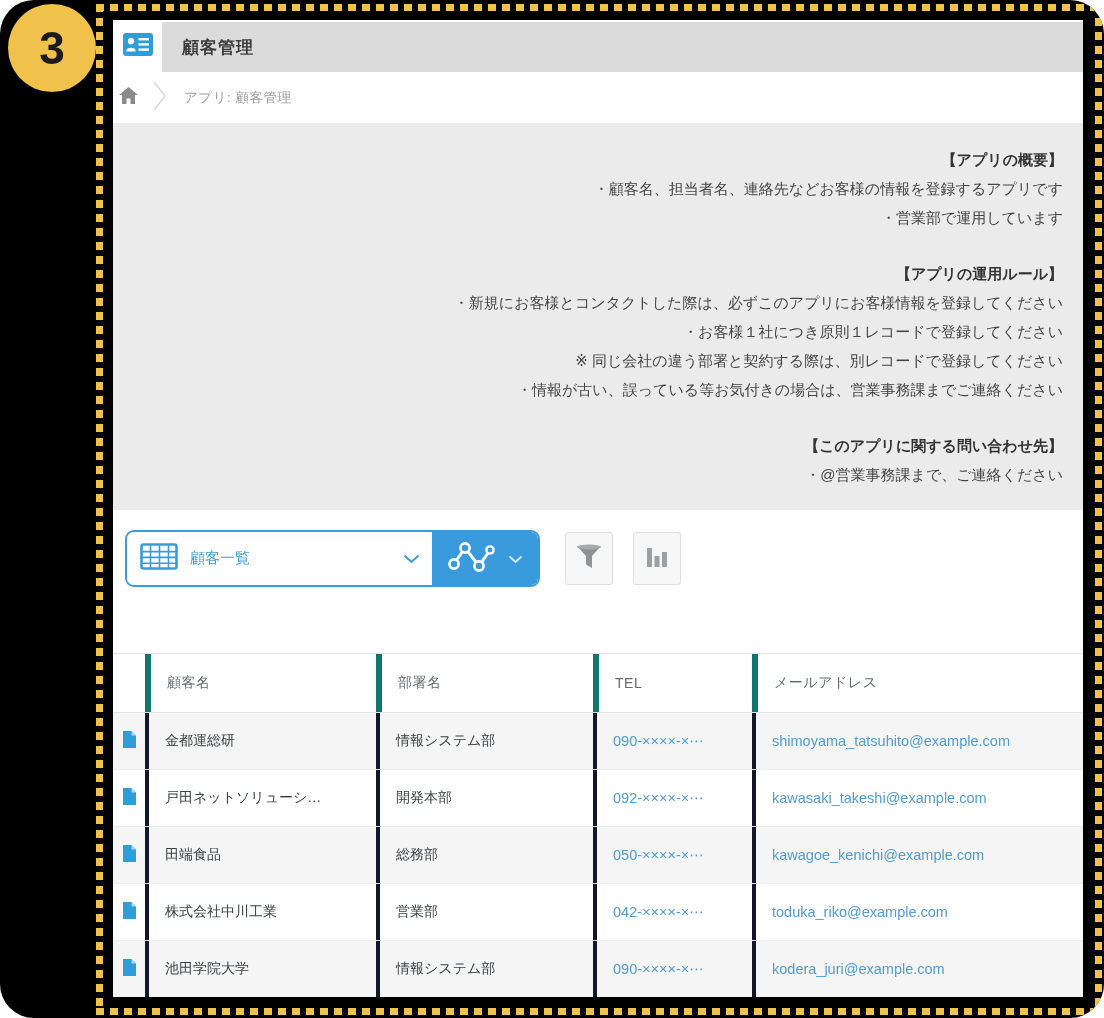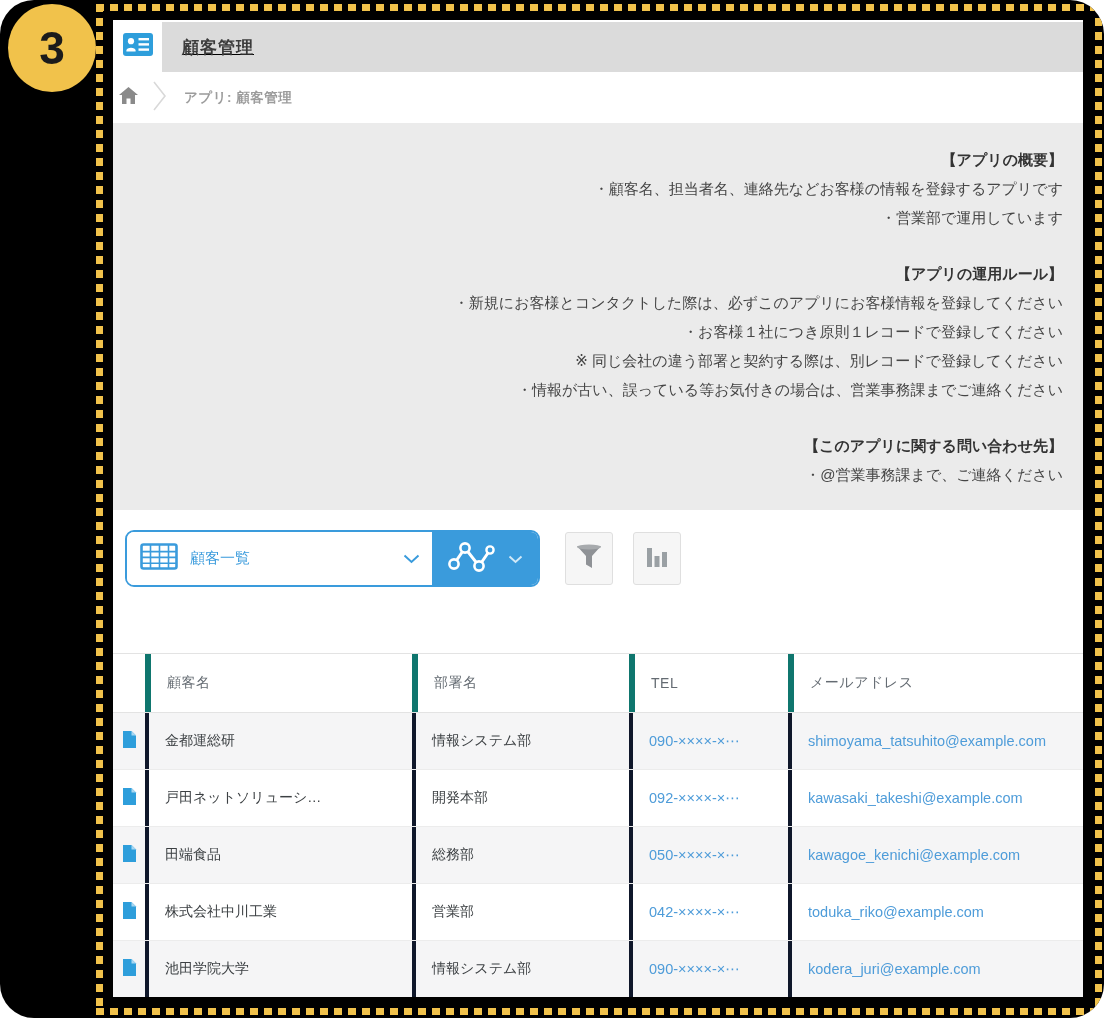--- a/index.html
+++ b/index.html
@@ -19,27 +19,27 @@
   #dash-bottom{left:96px;top:1008px;width:1003px;}
   #dash-left{left:96px;top:4px;height:1011px;}
   #dash-right{left:1095px;top:4px;height:1011px;}
 
   
   .content{position:absolute;left:113px;top:20px;width:970px;height:977px;background:#fff;overflow:hidden;}
 
   .app-tab{position:absolute;left:0;top:0;width:49px;height:52px;background:#fff;
            display:flex;align-items:center;justify-content:center;}
   .app-bar{position:absolute;left:49px;top:2px;right:0;height:50px;background:#DBDBDB;
-           display:flex;align-items:center;padding-left:20px;text-decoration:underline;}
+           display:flex;align-items:center;padding-left:20px;}
   .app-title{font-size:17px;font-weight:bold;color:#3b3b3b;letter-spacing:1px;}
 
   .breadcrumb{position:absolute;left:0;top:52px;right:0;height:51px;background:#fff;
               display:flex;align-items:center;padding-left:6px;}
   .crumb-sep{margin-left:14px;}
-  .crumb-label{margin-left:16px;font-size:13.5px;color:#9c9c9c;letter-spacing:.5px;font-weight:bold;}
+  .crumb-label{margin-left:16px;font-size:13.5px;color:#9c9c9c;letter-spacing:.5px;}
 
   .description{position:absolute;left:0;top:103px;right:0;height:387px;background:#EBEBEB;
                box-sizing:border-box;padding:22px 20px 0 27px;font-size:15px;color:#454545;}
   .line{line-height:29px;white-space:pre;text-align:right;}
   .line.heading{font-weight:bold;color:#333;}
   .line.blank{height:27px;}
 
   .toolbar{position:absolute;left:0;top:490px;right:0;height:143px;background:#fff;}
   .selector{position:absolute;left:12px;top:20px;width:415px;height:57px;box-sizing:border-box;
             border:2px solid #3A9BDC;border-radius:9px;display:flex;background:#fff;overflow:hidden;cursor:pointer;}
@@ -51,21 +51,21 @@
             display:flex;align-items:center;justify-content:center;cursor:pointer;}
   #filter-btn{left:452px;}
   #chart-btn{left:520px;}
 
   .table{position:absolute;left:0;top:633px;right:0;}
   .thead{display:flex;height:60px;border-top:1px solid #E3E3E3;border-bottom:1px solid #E3E3E3;box-sizing:border-box;}
   .th{font-size:14px;color:#646b72;padding-left:16px;box-sizing:border-box;height:100%;
       display:flex;align-items:center;border-left:6px solid #0f766e;letter-spacing:.5px;}
   .c-icon{width:32px;border-left:none!important;}
   .c-name{width:231px;}
-  .c-dept{width:217px;margin-left:36px;}
+  .c-dept{width:217px;}
   .c-tel{width:159px;}
   .c-email{flex:1;}
   .tr{display:flex;height:57px;border-bottom:1px solid #ECECEC;box-sizing:border-box;background:#fff;}
   .tbody .tr:nth-child(odd){background:#F5F5F6;}
   .td{font-size:14px;padding-left:16px;box-sizing:border-box;height:100%;
       display:flex;align-items:center;border-left:4px solid #0f172a;overflow:hidden;white-space:nowrap;}
   .td.c-icon{justify-content:center;padding-left:0;}
   .td.c-name,.td.c-dept{color:#3c4043;}
   .td.c-tel,.td.c-email{color:#4E9CD9;font-size:14.5px;cursor:pointer;}
 </style>

